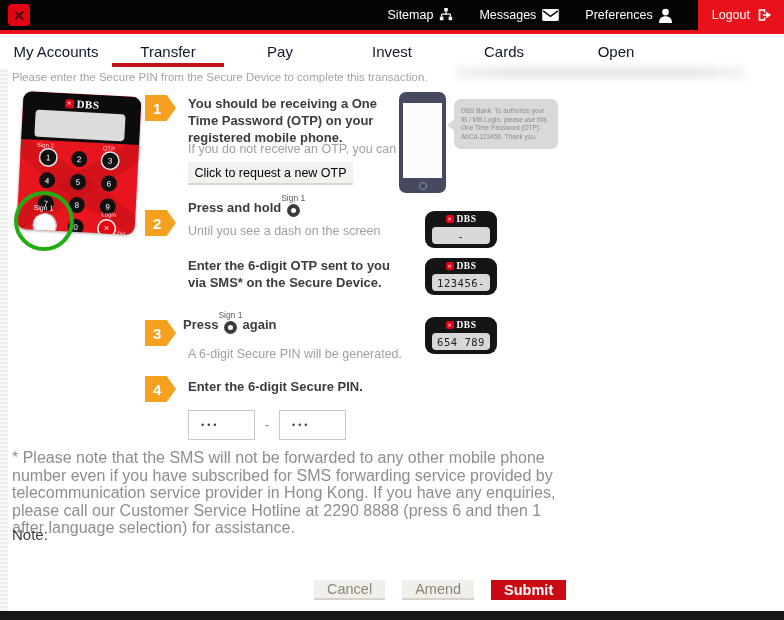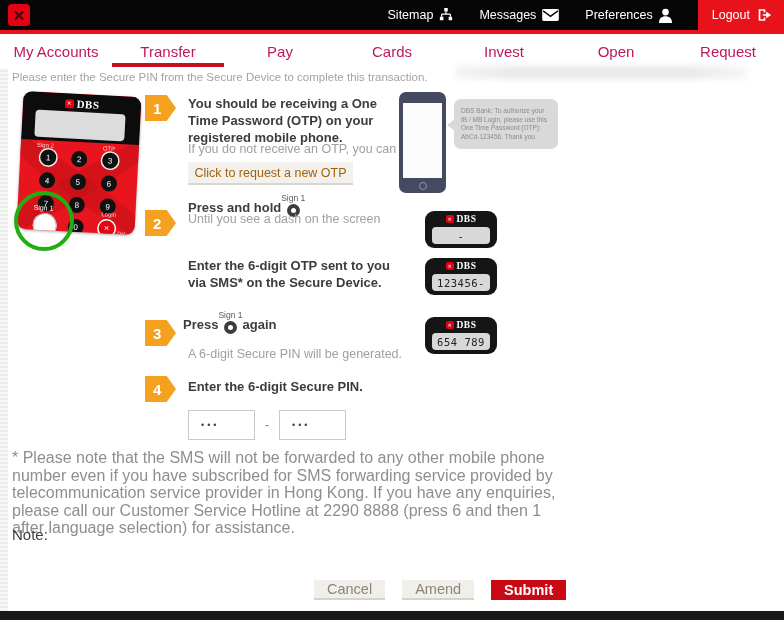--- a/index.html
+++ b/index.html
@@ -17,21 +17,21 @@
              margin-right:26px; cursor:pointer; text-decoration:none; }
   .logout { height:100%; background:#e8121b; display:flex; align-items:center; gap:7px;
             color:#fff; font-size:12.5px; padding:0 12px 0 14px; cursor:pointer; text-decoration:none; }
 
   
   .redline { position:absolute; left:0; top:30px; width:784px; height:4px; background:#e8121b; }
 
   
   .tabs { position:absolute; left:0; top:34px; width:784px; height:34px; background:#fff; display:flex; }
   .tab { position:relative; width:112px; height:100%; display:flex; align-items:center; justify-content:center;
-         font-size:15px; color:#be185d; cursor:pointer; }
+         font-size:15px; color:#0f172a; cursor:pointer; }
   .tab.active::after { content:""; position:absolute; left:0; right:0; bottom:1px; height:4px; background:#c4121b; }
 
   
   .leftstrip { position:absolute; left:0; top:68px; width:8px; height:544px;
                background:repeating-linear-gradient(0deg,#ececea 0 2px,#f8f8f7 2px 4px); }
   .instruction { position:absolute; left:12px; top:71px; font-size:11.5px; color:#a3a3a3; }
   .blurbar { position:absolute; left:455px; top:66px; width:292px; height:13px;
              background:linear-gradient(90deg,#f4f4f4,#e9e9e9 20%,#e9e9e9 80%,#f6f6f6); filter:blur(3px); }
 
   
@@ -70,21 +70,21 @@
   .bubble::before { content:""; position:absolute; left:-7px; top:20px; border:6px solid transparent;
                     border-right:8px solid #d9d9d9; border-left:0; }
 
   
   .badge { position:absolute; width:31px; height:26px; background:#f5a01e; color:#fff; font-size:15px;
            font-weight:bold; display:flex; align-items:center; padding-left:8px;
            clip-path:polygon(0 0,70% 0,100% 50%,70% 100%,0 100%); }
   .boldtxt { position:absolute; font-size:13px; font-weight:bold; color:#3c3c3c; line-height:17px; }
   .graytxt { position:absolute; font-size:12.5px; color:#a0a0a0; white-space:nowrap; }
   .otp-btn { position:absolute; left:188px; top:162px; width:165px; height:23px; background:#f3f1ee;
-             border:none; border-bottom:2px solid #d9d6d0; color:#a16207; font-size:12.5px;
+             border:none; border-bottom:2px solid #d9d6d0; color:#000000; font-size:12.5px;
              font-family:"Liberation Sans", sans-serif; cursor:pointer; }
   .ringrow { position:absolute; display:flex; align-items:flex-end; }
   .ringcol { display:flex; flex-direction:column; align-items:center; }
   .ringlab { font-size:8.5px; color:#5a5a5a; margin-bottom:1px; }
   .ring { width:13px; height:13px; border:4.5px solid #3d3d3d; border-radius:50%; background:#fff; }
   .ringrow .b { font-size:13px; font-weight:bold; color:#3c3c3c; padding-bottom:2px; }
 
   
   .mini { position:absolute; left:425px; width:72px; height:37px; background:#151515; border-radius:9px; }
   .mini .dev-brand { top:3px; }
@@ -168,24 +168,23 @@
         </span>
       </a>
     </div>
   </header>
   <div class="redline"></div>
 
   <nav class="tabs">
     <div class="tab">My Accounts</div>
     <div class="tab active">Transfer</div>
     <div class="tab">Pay</div>
+    <div class="tab">Invest</div>
     <div class="tab">Cards</div>
-    <div class="tab">Invest</div>
     <div class="tab">Open</div>
-    <div class="tab">Request</div>
   </nav>
 
   <div class="leftstrip"></div>
   <p class="instruction">Please enter the Secure PIN from the Secure Device to complete this transaction.</p>
   <div class="blurbar"></div>
 
   <div class="device">
     <div class="swoosh s1"></div>
     <div class="swoosh s2"></div>
     <div class="dev-top">
@@ -227,21 +226,21 @@
   <button class="otp-btn">Click to request a new OTP</button>
 
   <div class="badge" style="left:145px;top:210px;">2</div>
   <div class="ringrow" style="left:188px;top:193px;">
     <span class="b">Press and hold</span>
     <span class="ringcol">
       <span class="ringlab">Sign 1</span>
       <span class="ring"></span>
     </span>
   </div>
-  <div class="graytxt" style="left:188px;top:212px;">Until you see a dash on the screen</div>
+  <div class="graytxt" style="left:188px;top:224px;">Until you see a dash on the screen</div>
   <div class="mini" style="top:211px;">
     <div class="dev-brand">
       <span class="brand-sq">✕</span>
       <span class="brand-txt">DBS</span>
     </div>
     <div class="lcd">-</div>
   </div>
 
   <div class="boldtxt" style="left:188px;top:257px;width:218px;">Enter the 6-digit OTP sent to you via SMS* on the Secure Device.</div>
   <div class="mini" style="top:258px;">

